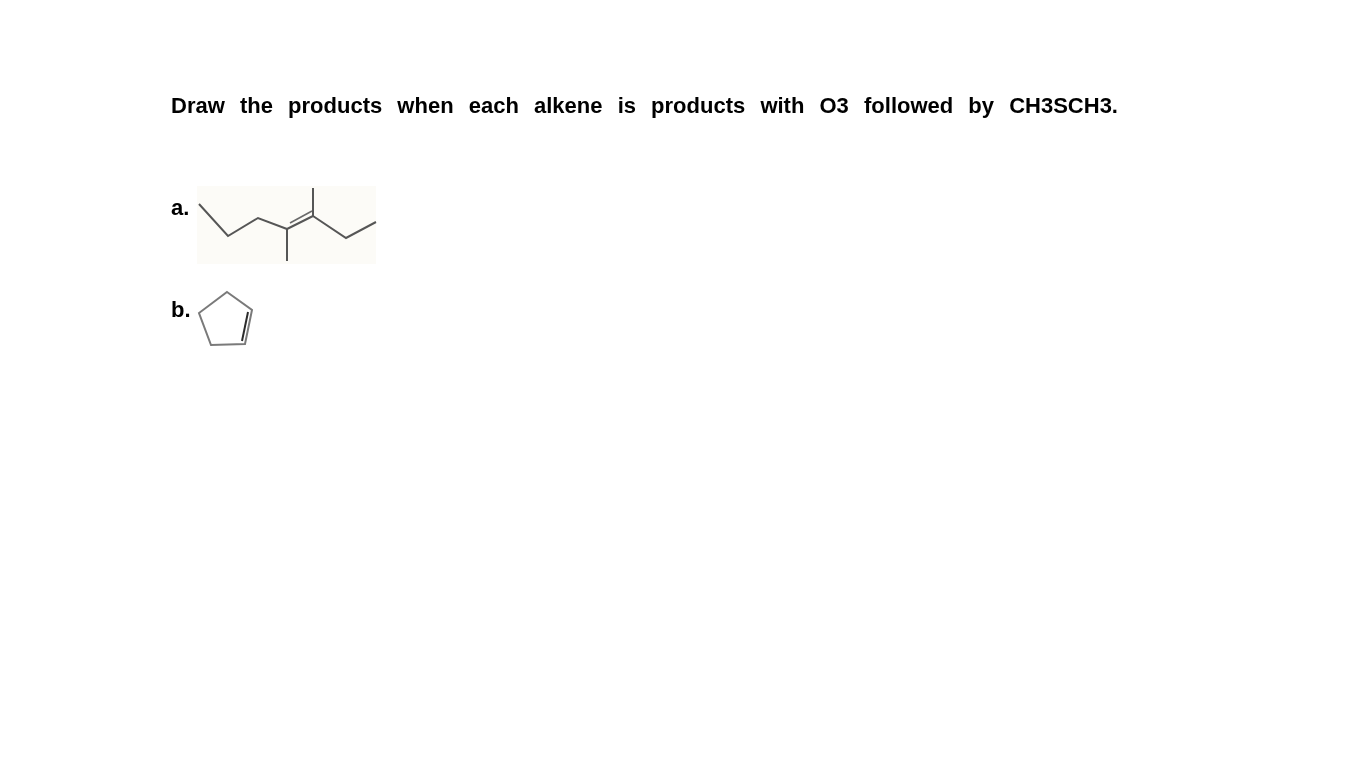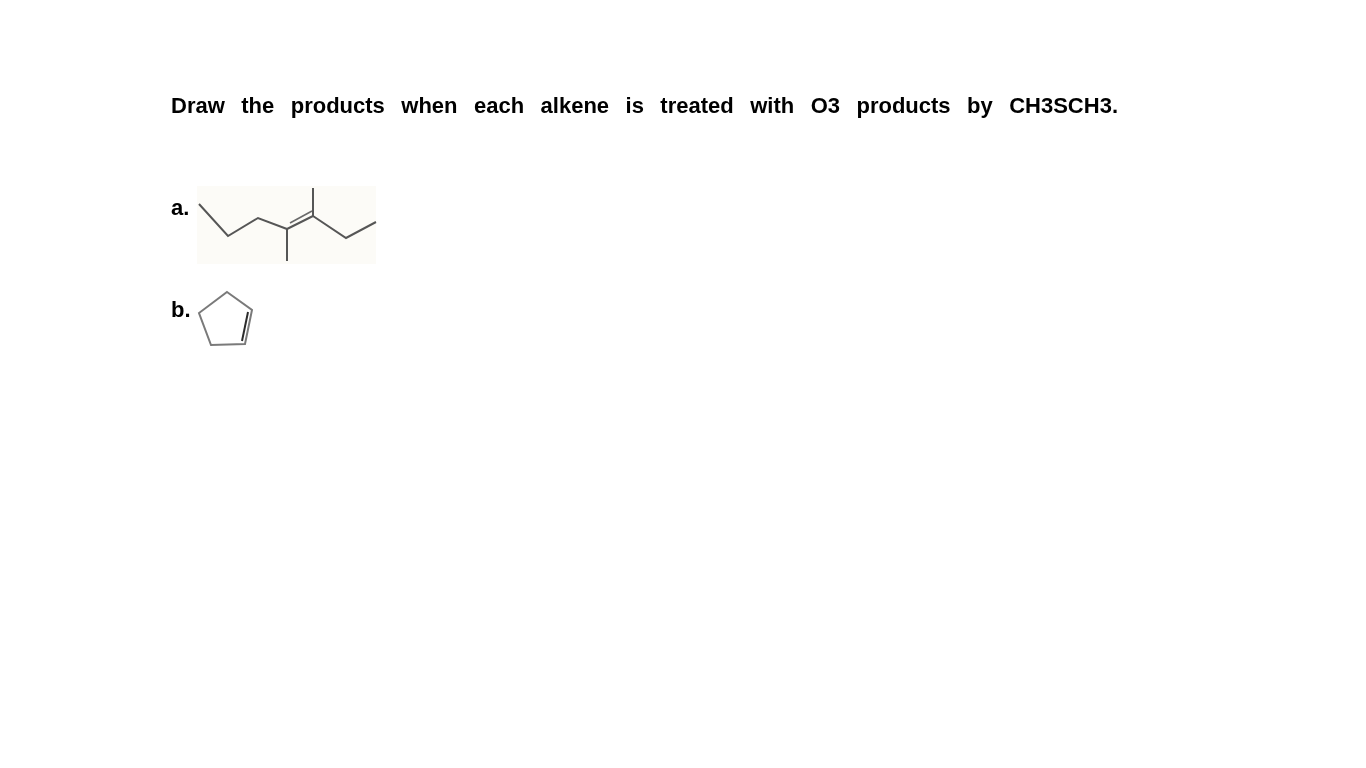--- a/index.html
+++ b/index.html
@@ -118,21 +118,21 @@
     stroke-width: 2;
     stroke-linecap: butt;
   }
 </style>
 </head>
 <body>
 
 <div class="page">
 
   <div class="question-block">
-    <p class="question-text">Draw the products when each alkene is treated with O3 products by CH3SCH3.</p>
+    <p class="question-text">Draw the products when each alkene is products with O3 followed by CH3SCH3.</p>
   </div>
 
   <div id="item-a" class="item">
 
     <span class="item-label label-a">a.</span>
 
     <div class="struct-a-box"></div>
 
     <svg class="struct-a-svg" viewBox="0 0 200 92" aria-label="3,4-dimethylhex-3-ene skeletal structure">
 

